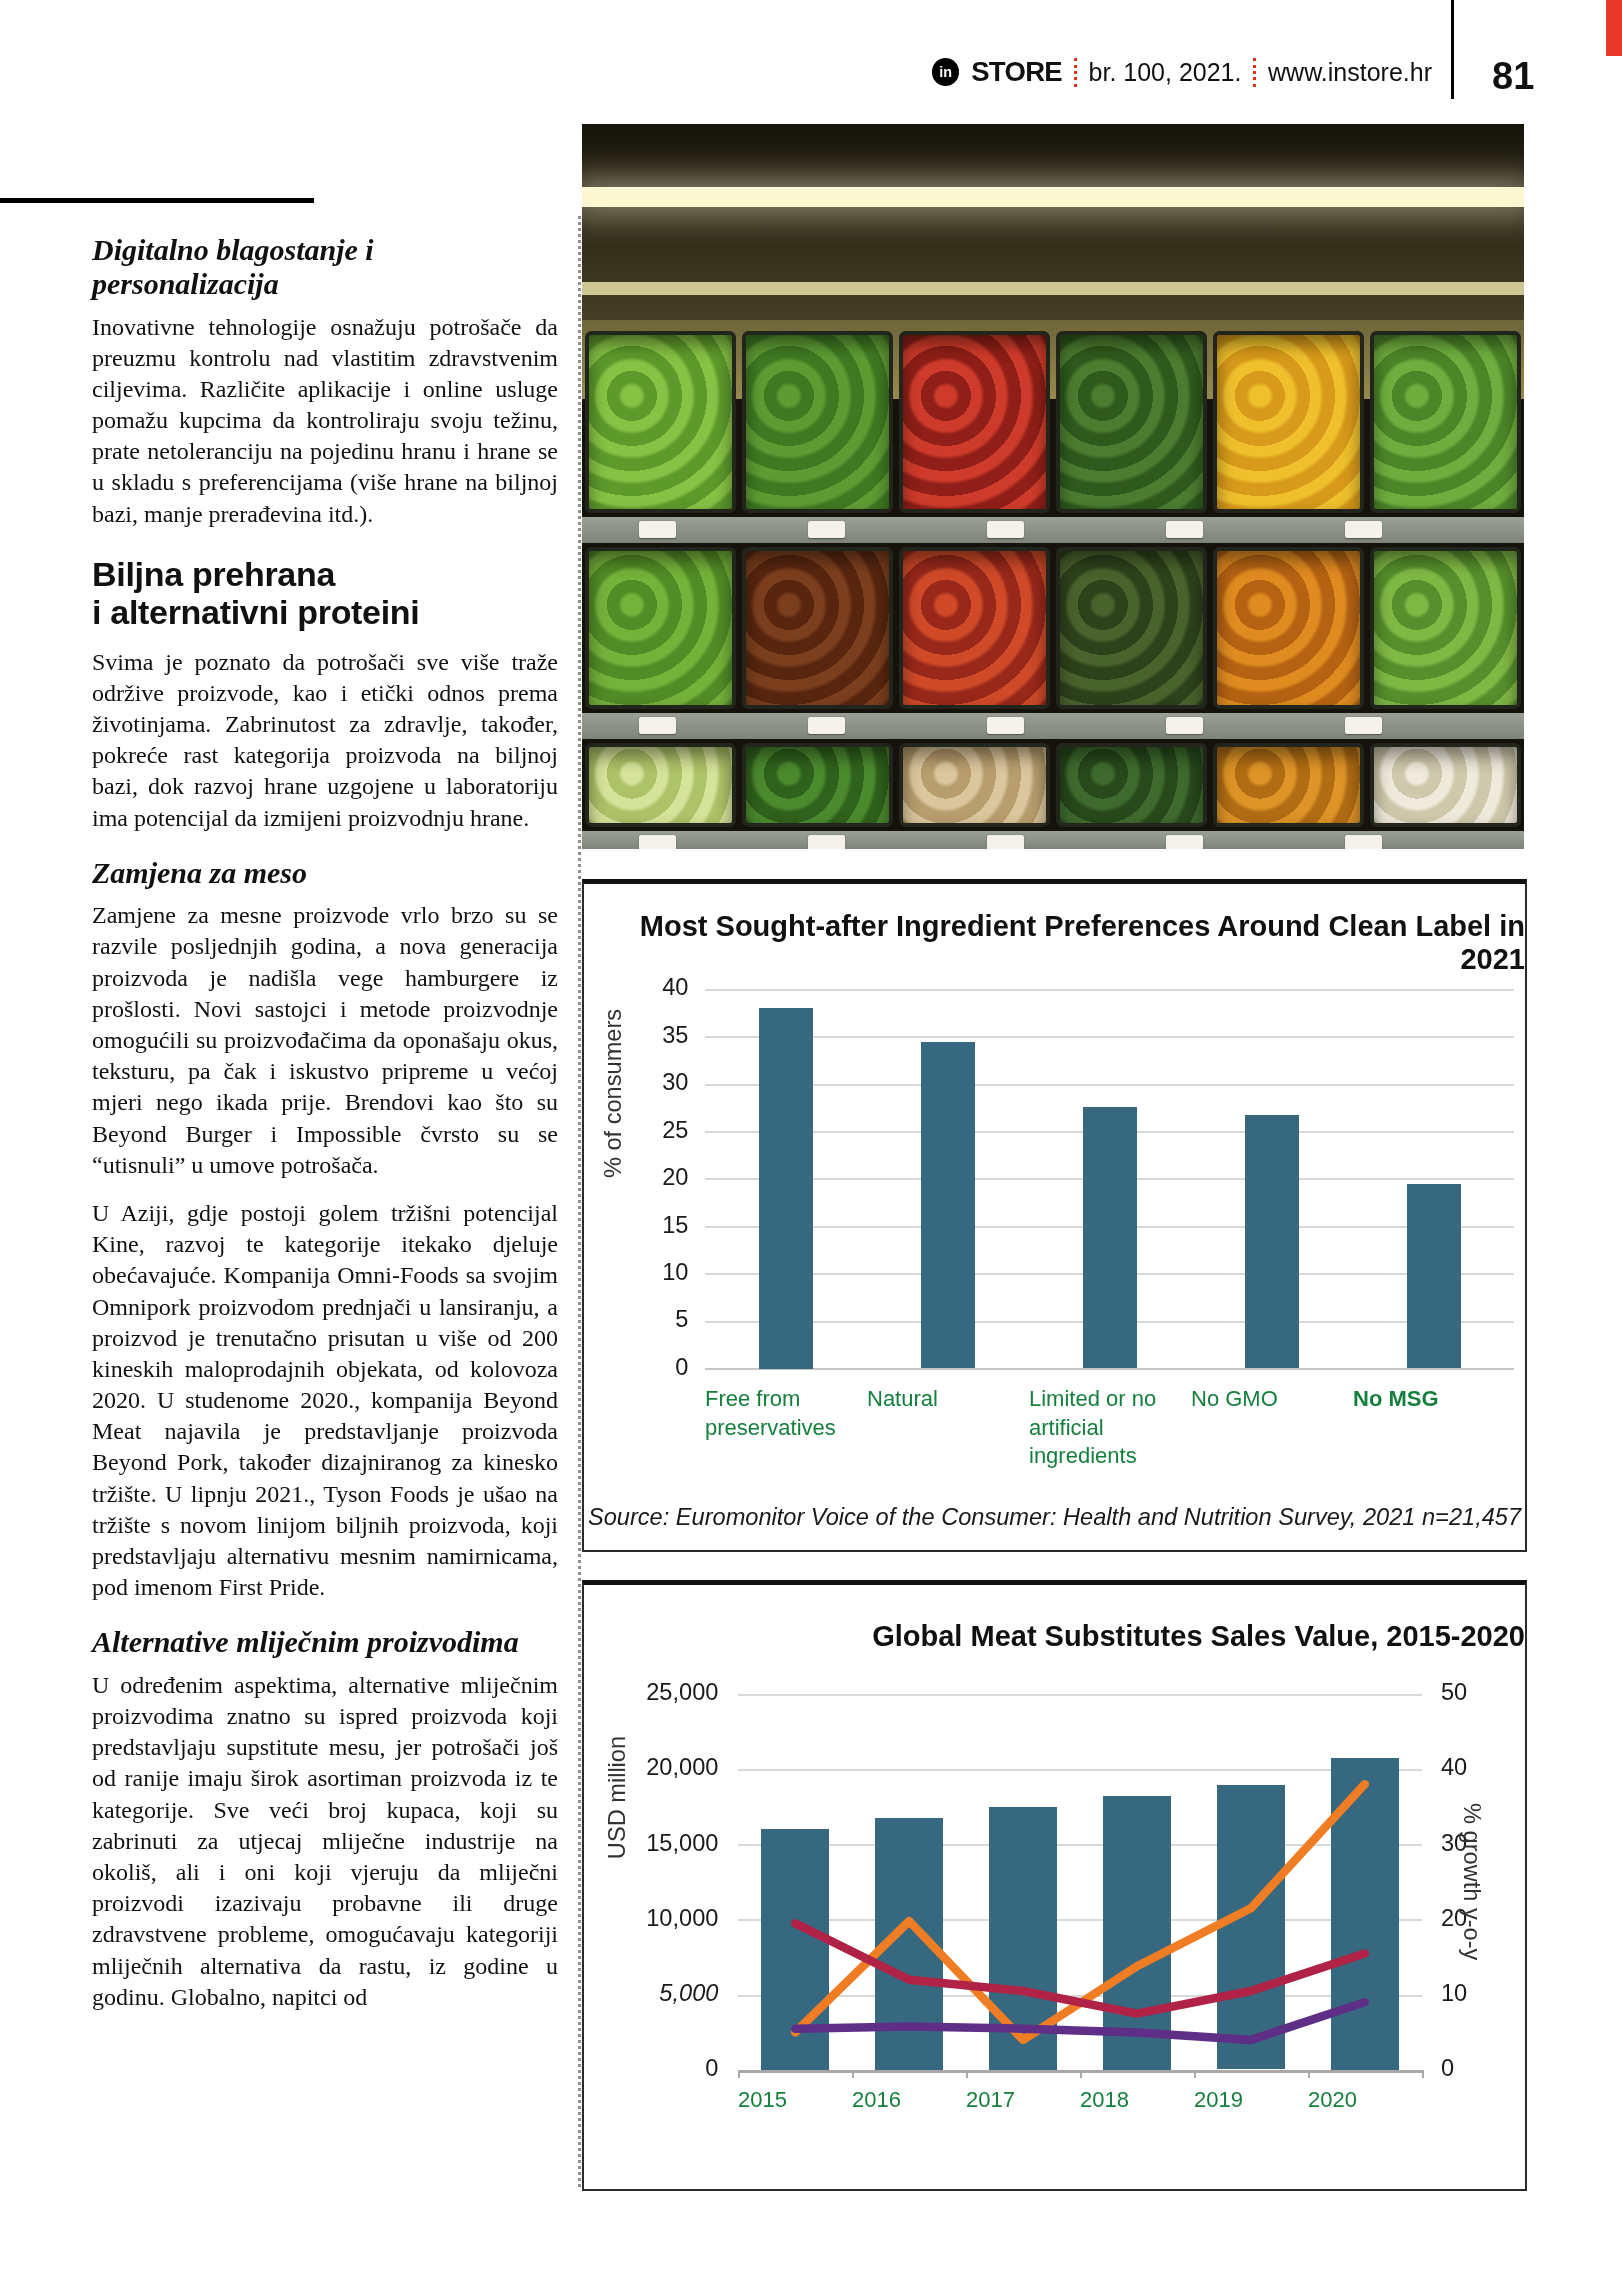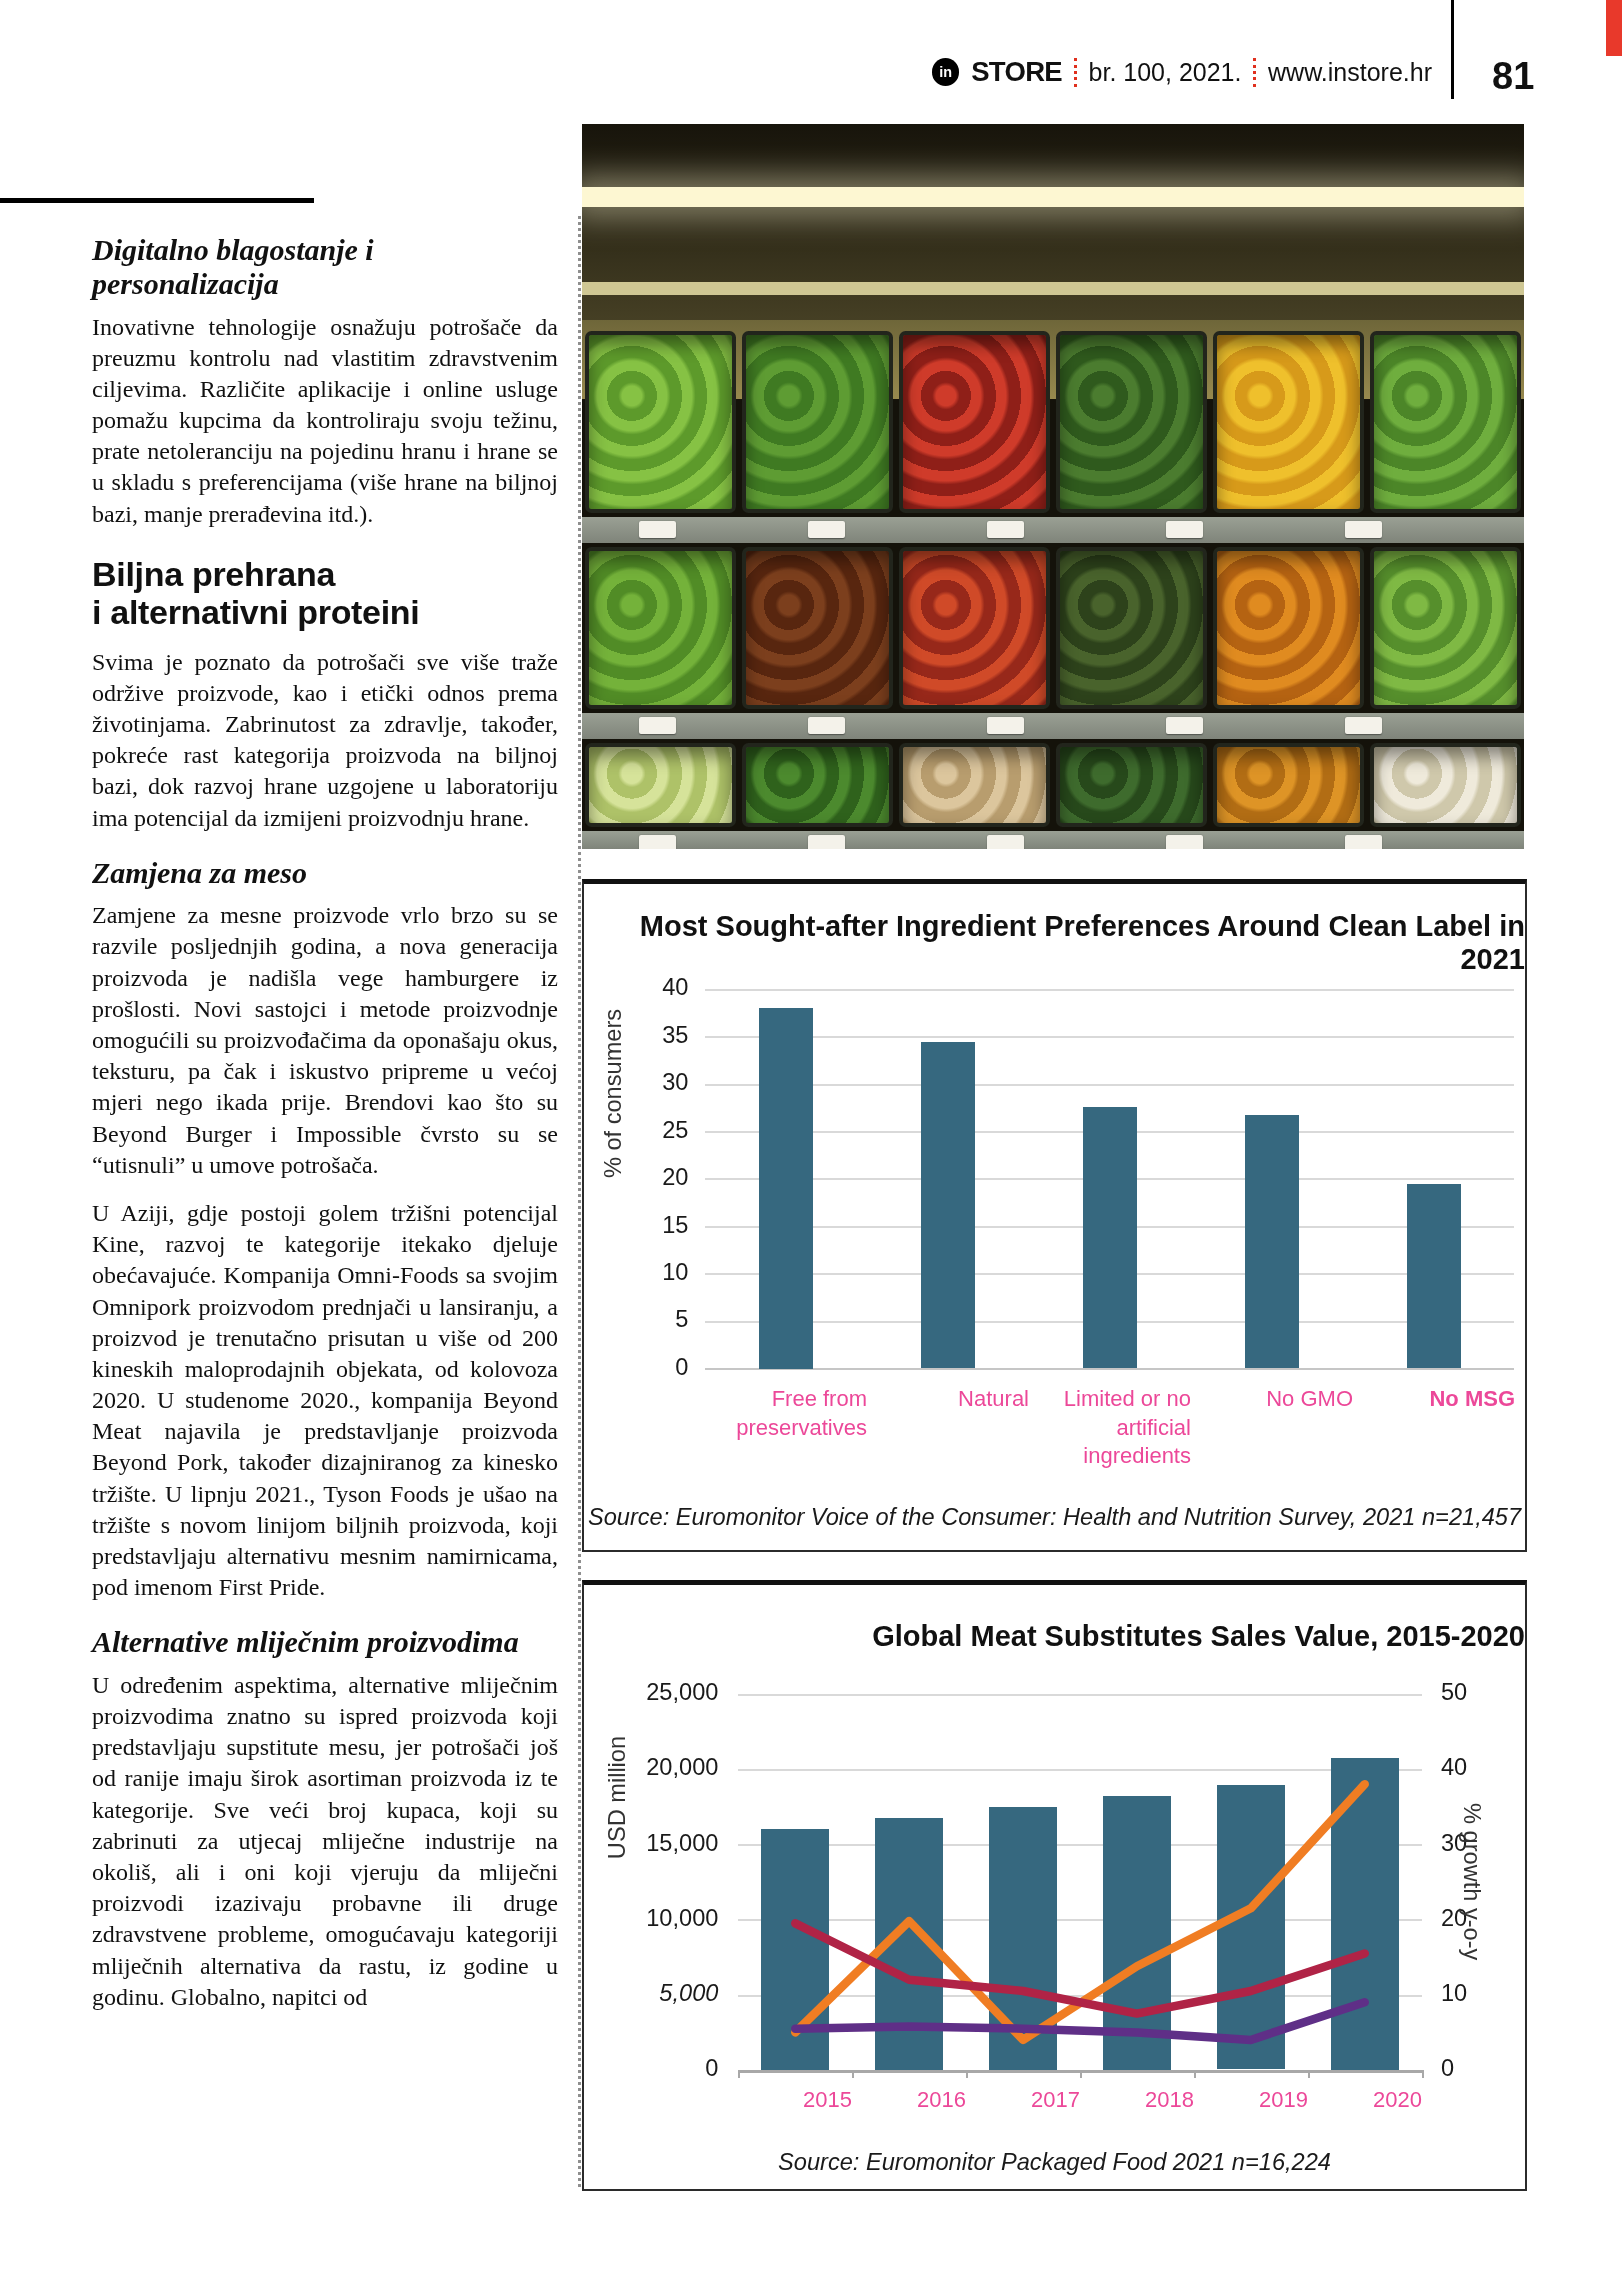--- a/index.html
+++ b/index.html
@@ -34,21 +34,21 @@
   .shelf-strip{position:absolute;left:0;width:100%;}
   .chip{position:absolute;top:3.9px;width:37px;height:17px;background:#f4f2ea;border-radius:2px;
         box-shadow:0 0.7px 1.3px rgba(0,0,0,.4);}
   
   .chart-box{position:absolute;left:582px;width:945px;background:#fff;border:2px solid #2b2b2b;
              border-top:5.9px solid #111;box-sizing:border-box;font-family:"Liberation Sans",sans-serif;}
   .c-title{position:absolute;left:0;width:100%;text-align:right;font-size:29px;font-weight:700;color:#111;}
   .gridline{position:absolute;height:2px;background:#d9d9d9;}
   .tick-label{position:absolute;font-size:23.6px;color:#1a1a1a;}
   .bar{position:absolute;}
-  .cat-label{position:absolute;text-align:right;font-size:22px;line-height:1.3;color:#ec4899;}
+  .cat-label{position:absolute;text-align:left;font-size:22px;line-height:1.3;color:#15803d;}
   .axis-title{position:absolute;font-size:23.6px;color:#333;white-space:nowrap;}
   .source-line{position:absolute;left:0;width:100%;text-align:center;font-style:italic;font-size:23.6px;color:#1a1a1a;}
   .legend-row{position:absolute;display:flex;justify-content:space-between;align-items:center;}
   .legend-item{display:flex;align-items:center;gap:9.2px;font-size:23.6px;color:#1a1a1a;}
   .legend-dash{width:38px;height:8.5px;border-radius:4.6px;}
   .baseline{position:absolute;background:#a8a8a8;}
 </style>
 </head>
 <body>
 
@@ -207,15 +207,14 @@
     <div class="baseline" style="left: 610px; top: 485px; width: 2px; height: 7.9px;"></div>
     <div class="baseline" style="left: 724px; top: 485px; width: 2px; height: 7.9px;"></div>
     <div class="baseline" style="left: 838px; top: 485px; width: 2px; height: 7.9px;"></div>
     <svg width="684" height="376" viewBox="0 0 1045 575" style="position: absolute; left: 154px; top: 109px; overflow: visible;">
       <polyline points="87.08333333333333,517.5 261.25,347.29999999999995 435.41666666666663,529 609.5833333333333,416.29999999999995 783.75,327.75 957.9166666666666,138" fill="none" stroke="#f07d23" stroke-width="13" stroke-linecap="round" stroke-linejoin="round"></polyline>
       <polyline points="87.08333333333333,350.75 261.25,437 435.41666666666663,454.25 609.5833333333333,488.75 783.75,454.25 957.9166666666666,396.75" fill="none" stroke="#b02346" stroke-width="13" stroke-linecap="round" stroke-linejoin="round"></polyline>
       <polyline points="87.08333333333333,511.75 261.25,508.3 435.41666666666663,511.75 609.5833333333333,517.5 783.75,529 957.9166666666666,471.5" fill="none" stroke="#5f2f87" stroke-width="13" stroke-linecap="round" stroke-linejoin="round"></polyline>
     </svg>
     <div class="axis-title" style="left: -65px; top: 297px; width: 196px; text-align: center; transform: rotate(-90deg) translateX(50%); transform-origin: center center;">USD million</div>
     <div class="axis-title" style="left: 874px; top: 199px; height: 196px; writing-mode: vertical-rl; text-align: center;">% growth y-o-y</div>
-    <div class="source-line" style="top: 564px;">Source: Euromonitor Packaged Food 2021 n=16,224</div>
   </div>
 
 
 </body></html>

